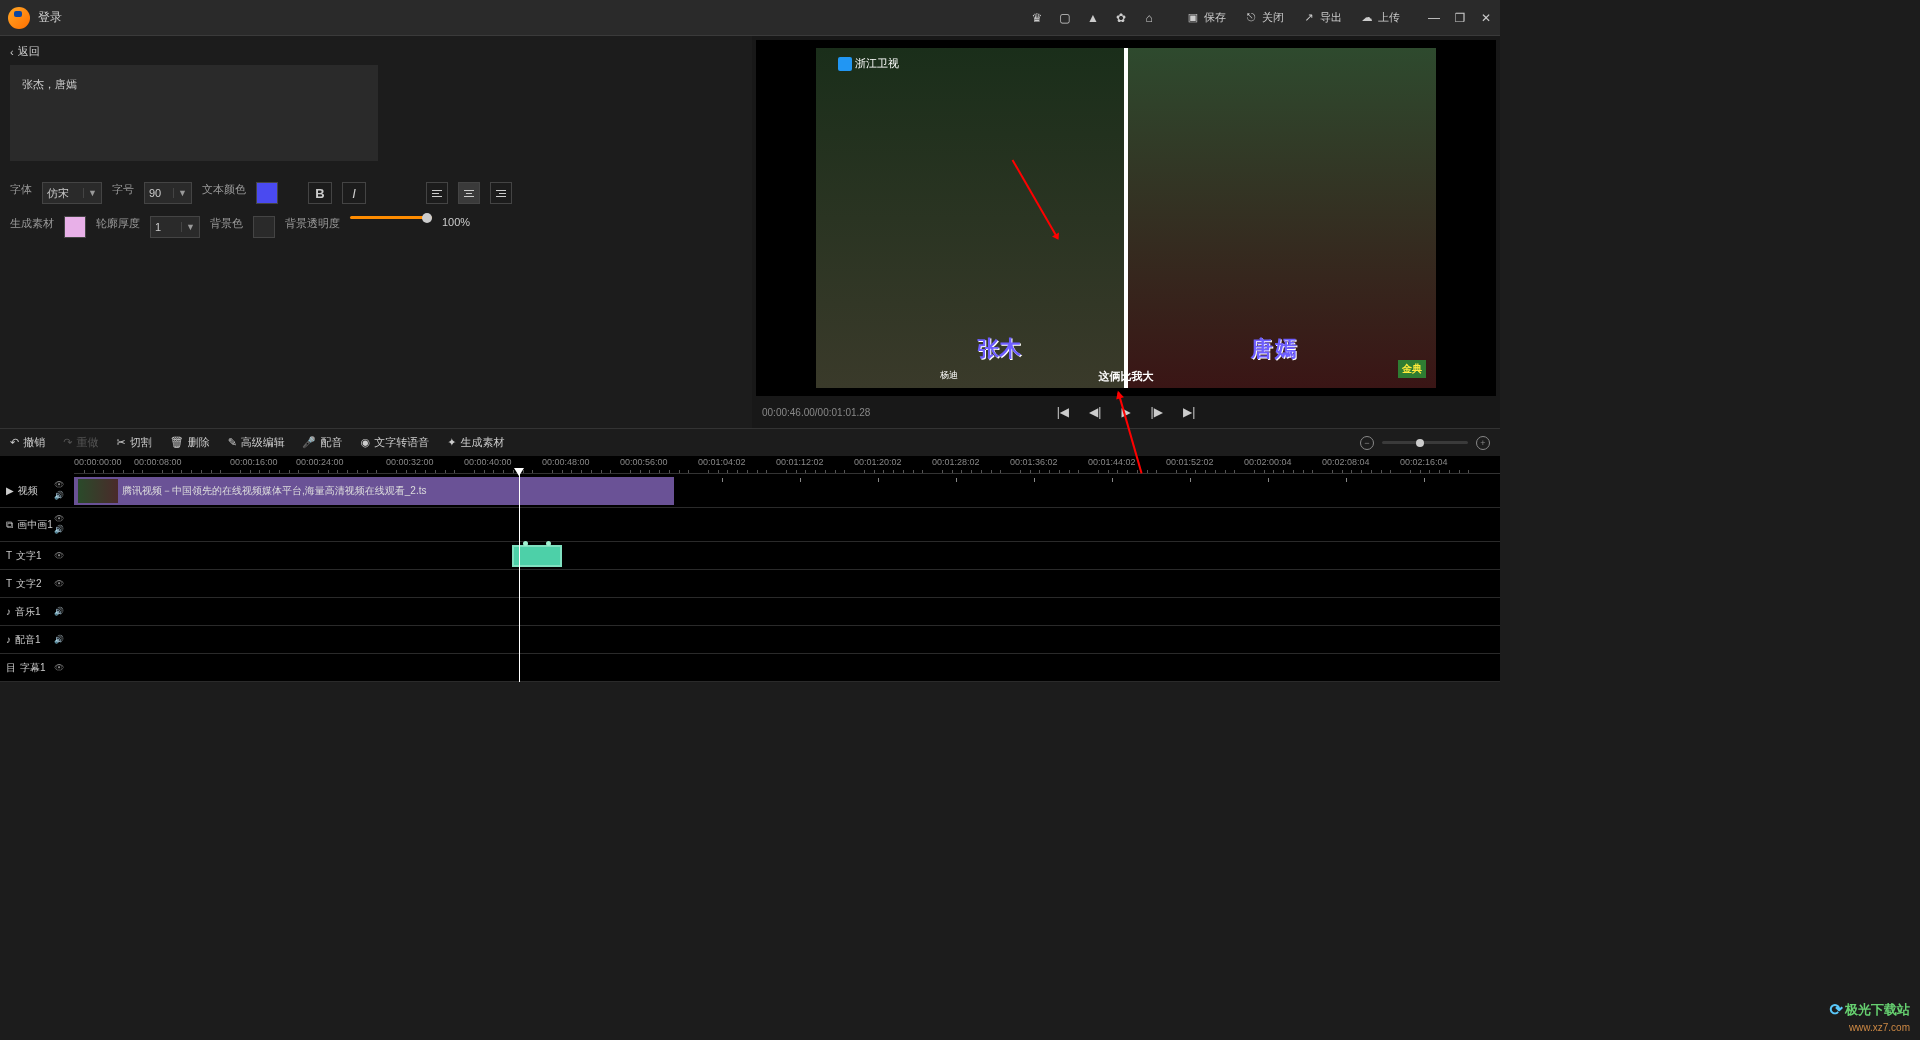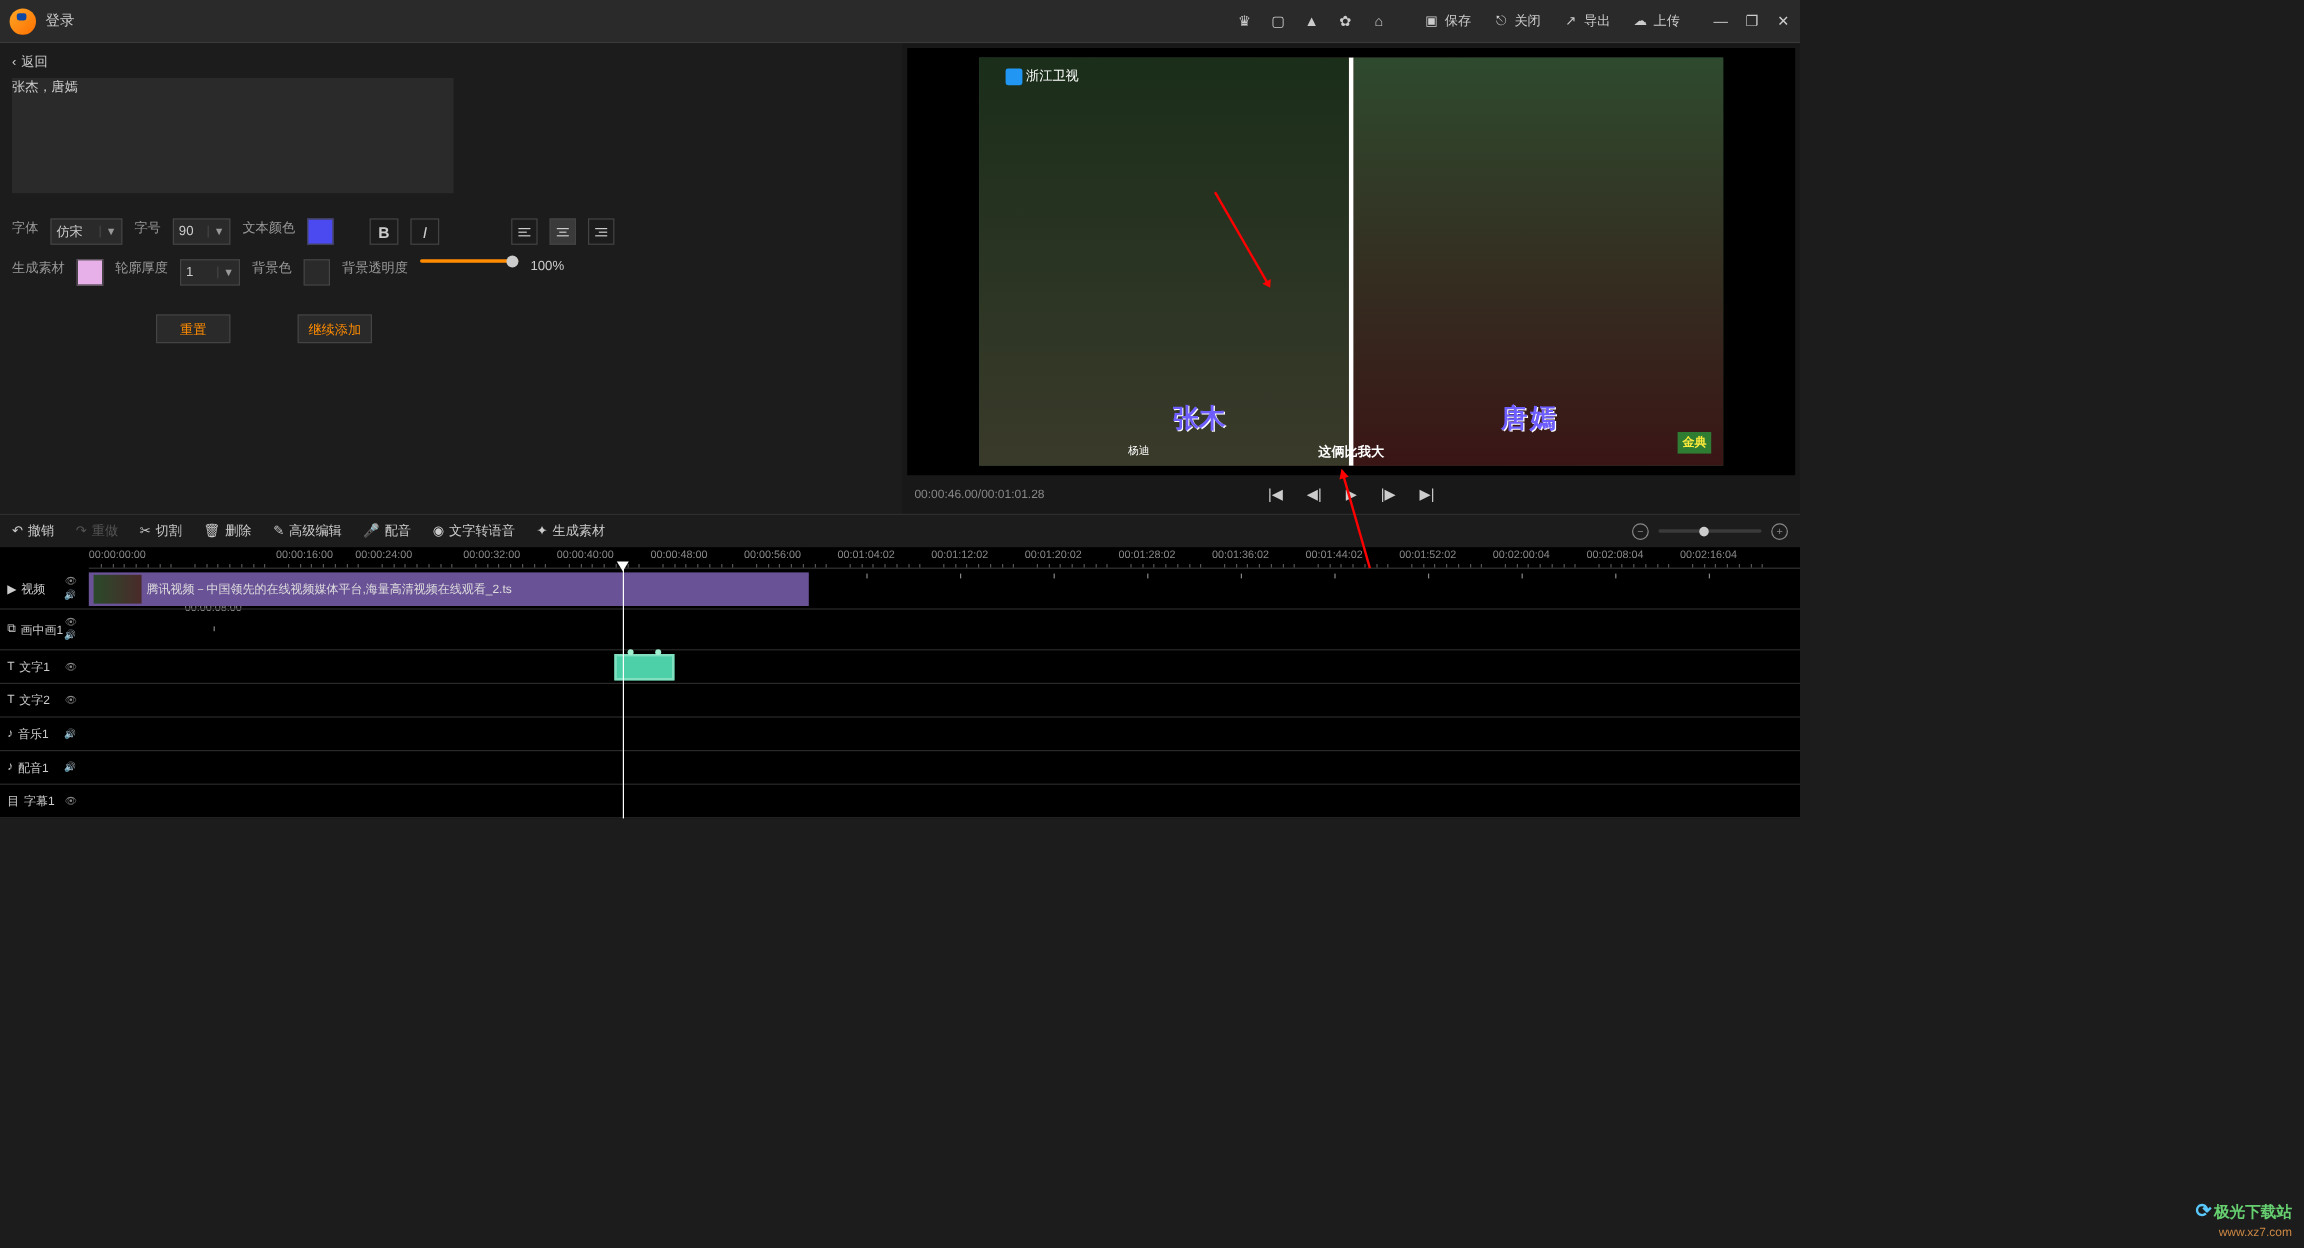--- a/index.html
+++ b/index.html
@@ -10,21 +10,21 @@
 .logo::after{content:"";position:absolute;width:8px;height:6px;background:#0d47a1;border-radius:2px;top:4px;left:6px}
 .titlebar-right{display:flex;align-items:center;gap:18px}
 .titlebar-action{display:flex;align-items:center;gap:4px;color:#ccc;cursor:pointer;font-size:11px}
 .ico{width:14px;height:14px;display:inline-flex;align-items:center;justify-content:center}
 .win-btns{display:flex;gap:14px;margin-left:10px}
 .win-btn{width:12px;height:12px;display:flex;align-items:center;justify-content:center;color:#ccc}
 .top-icons{display:flex;gap:14px;margin-right:12px}
 .main{display:flex;height:392px}
 .left-panel{width:752px;background:#1c1c1c;padding:8px 10px}
 .back-row{display:flex;align-items:center;gap:4px;color:#ccc;font-size:11px;margin-bottom:6px}
-.text-area{width:368px;height:96px;background:#2a2a2a;border:none;color:#ccc;padding:0;font-size:11px;resize:none;outline:none}
+.text-area{width:368px;height:96px;background:#2a2a2a;border:none;color:#ccc;padding:12px;font-size:11px;resize:none;outline:none}
 .controls-row{display:flex;align-items:flex-start;gap:10px;margin-top:18px;font-size:11px}
 .lbl{color:#999}
 .select-box{display:flex;align-items:center;background:#2a2a2a;border:1px solid #444;height:22px}
 .select-box input{background:transparent;border:none;color:#ccc;width:40px;padding:0 4px;font-size:11px;outline:none}
 .select-box .arrow{width:18px;text-align:center;color:#999;font-size:9px;border-left:1px solid #444}
 .color-swatch{width:22px;height:22px;border:1px solid #444}
 .format-btn{width:24px;height:22px;display:flex;align-items:center;justify-content:center;background:transparent;border:1px solid #444;color:#ccc;font-size:13px;cursor:pointer}
 .format-btn.bold{font-weight:bold}
 .format-btn.italic{font-style:italic}
 .align-btn{width:22px;height:22px;display:flex;align-items:center;justify-content:center;border:1px solid #444;cursor:pointer}
@@ -183,24 +183,20 @@
         </div>
       <span class="lbl">背景色</span>
       <div class="color-swatch" style="background:#2a2a2a"></div>
       <span class="lbl">背景透明度</span>
       <div class="slider-track">
           <div class="slider-thumb"></div>
         </div>
       <span>100%</span>
     </div>
 
-    <div class="controls-row" style="margin-top:24px;padding-left:120px;gap:56px">
-      <button class="btn-orange-outline">重置</button>
-      <button class="btn-orange-outline">继续添加</button>
-    </div>
   </div>
 
   <div class="preview-panel">
     <div class="video-frame">
       <div class="video-content">
         <div class="person-left"></div>
         <div class="divider"></div>
         <div class="person-right"></div>
         <div class="watermark-tl">
             <span class="zj-logo"></span>
@@ -273,21 +269,21 @@
 <div class="timeline-area">
   <div class="time-ruler" id="ruler">
       <div class="time-tick" style="left: 0px;">00:00:00:00</div>
       <div class="tick-minor" style="left: 9.75px;"></div>
       <div class="tick-minor" style="left: 19.5px;"></div>
       <div class="tick-minor" style="left: 29.25px;"></div>
       <div class="tick-minor" style="left: 39px;"></div>
       <div class="tick-minor" style="left: 48.75px;"></div>
       <div class="tick-minor" style="left: 58.5px;"></div>
       <div class="tick-minor" style="left: 68.25px;"></div>
-      <div class="time-tick" style="left: 80px; margin-top: 44px;">00:00:08:00</div>
+      <div class="time-tick" style="left: 60px;">00:00:08:00</div>
       <div class="tick-minor" style="left: 87.75px;"></div>
       <div class="tick-minor" style="left: 97.5px;"></div>
       <div class="tick-minor" style="left: 107.25px;"></div>
       <div class="tick-minor" style="left: 117px;"></div>
       <div class="tick-minor" style="left: 126.75px;"></div>
       <div class="tick-minor" style="left: 136.5px;"></div>
       <div class="tick-minor" style="left: 146.25px;"></div>
       <div class="time-tick" style="left: 156px;">00:00:16:00</div>
       <div class="tick-minor" style="left: 165.75px;"></div>
       <div class="tick-minor" style="left: 175.5px;"></div>

